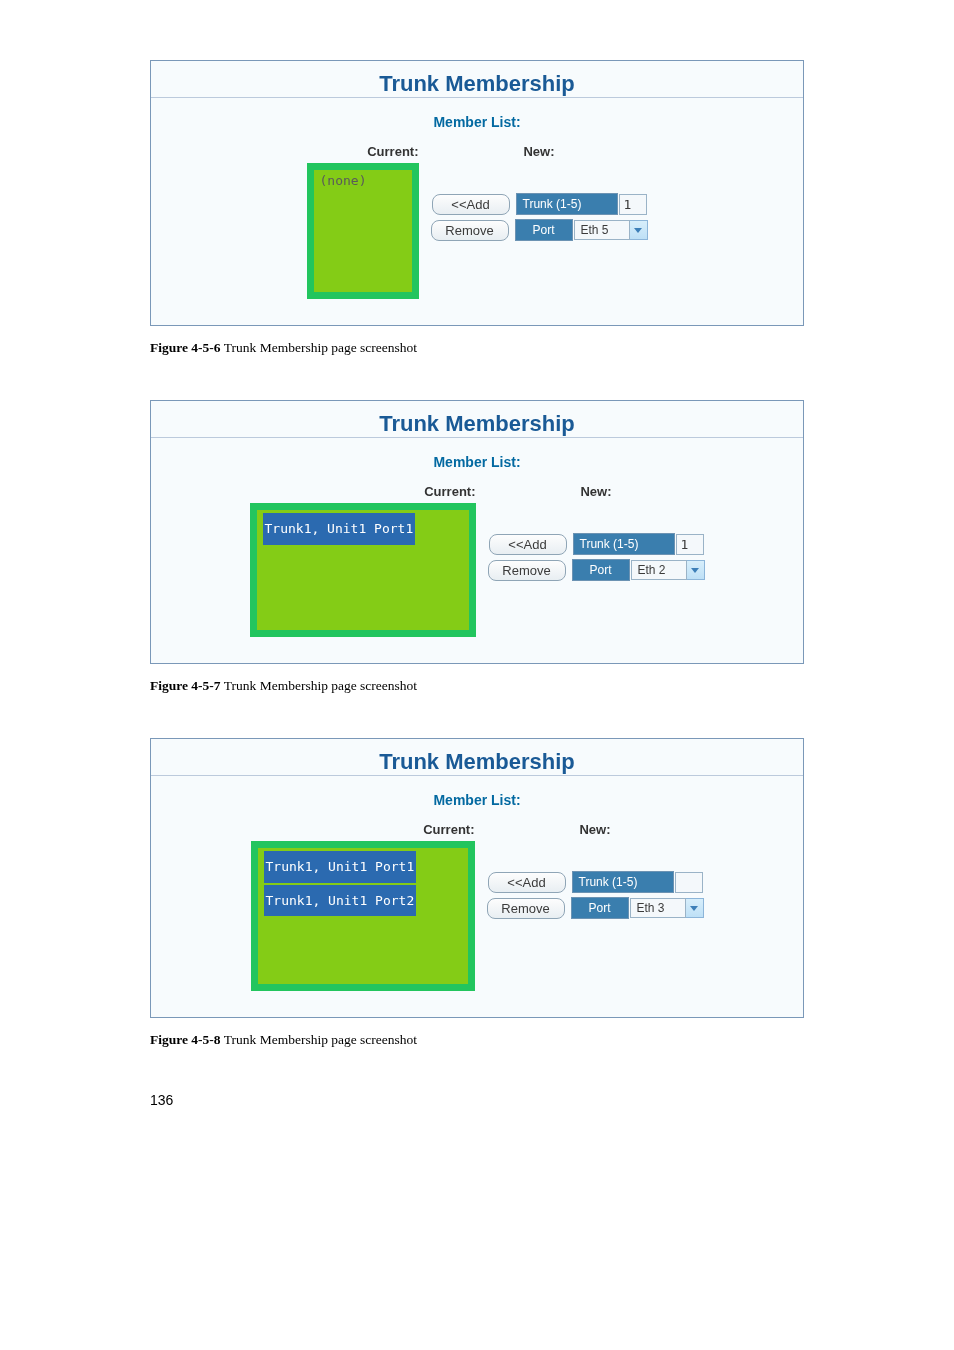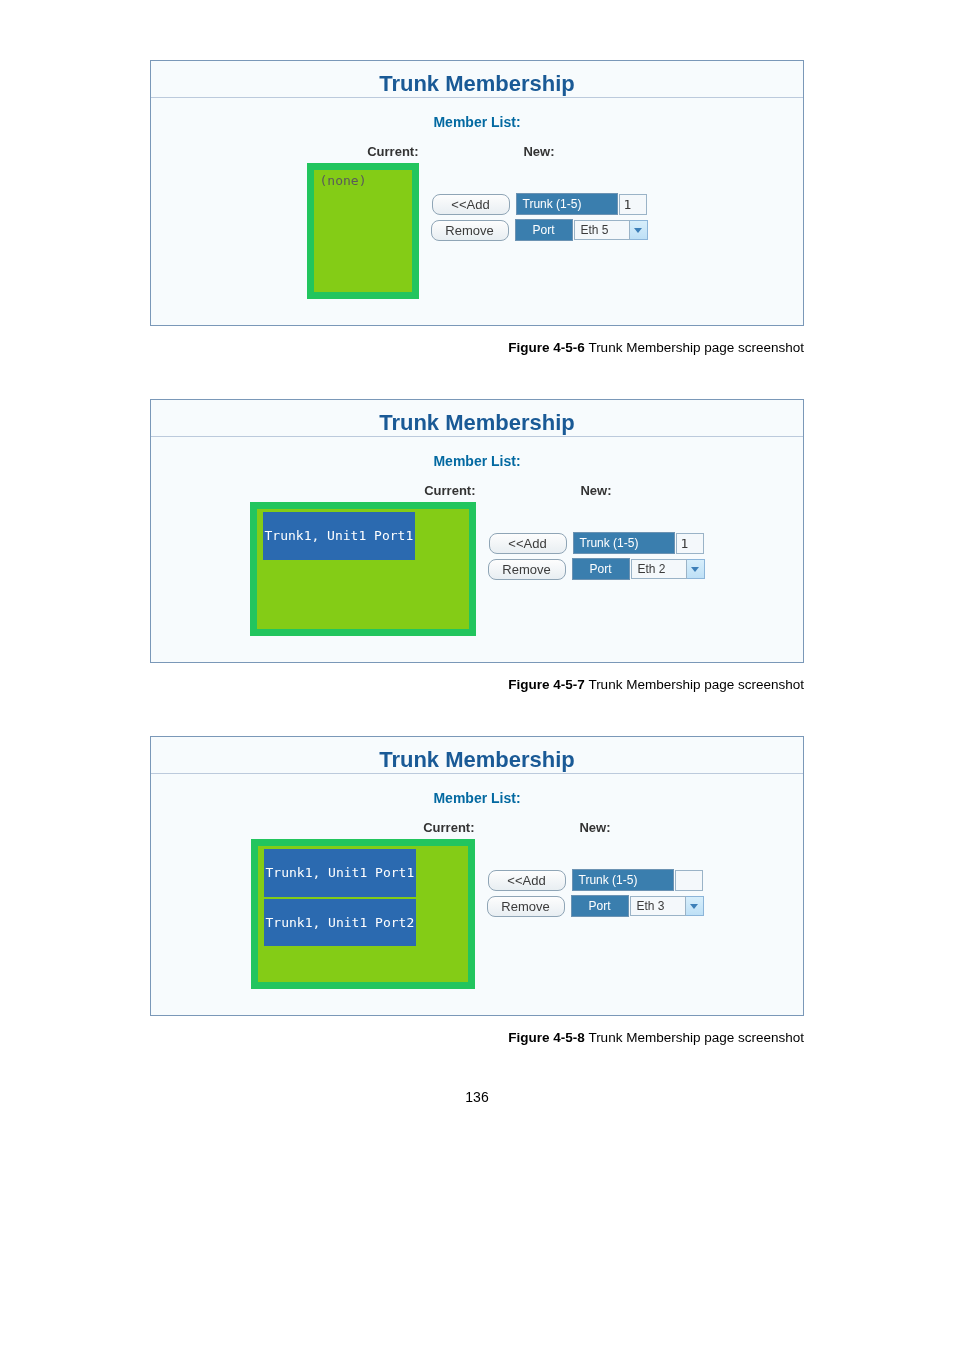--- a/index.html
+++ b/index.html
@@ -63,21 +63,21 @@
     color: #5a5a5a;
     padding: 2px 6px;
     overflow: hidden;
     white-space: pre;
     line-height: 1.35;
   }
   .listbox .item-selected {
     background: #2b6ab0;
     color: #ffffff;
     display: inline-block;
-    padding: 15px 2px;
+    padding: 7px 2px;
     margin: 1px 0;
   }
   .listbox.size-a { width: 86px;  height: 118px; }
   .listbox.size-b { width: 200px; height: 116px; }
   .listbox.size-c { width: 198px; height: 132px; }
   .col-right {
     display: flex;
     flex-direction: column;
     align-items: center;
     gap: 4px;
@@ -151,29 +151,29 @@
     align-items: center;
     justify-content: center;
   }
   .chev {
     width: 0; height: 0;
     border-left: 4px solid transparent;
     border-right: 4px solid transparent;
     border-top: 5px solid #3d7fb8;
   }
   .caption {
-    text-align: right;
-    font-family: Liberation Sans, sans-serif;
+    text-align: left;
+    font-family: Liberation Serif, serif;
     font-size: 13.5px;
     color: #000;
     margin: 8px 0 44px 0;
   }
   .caption b { font-weight: bold; }
   .pagenum {
-    text-align: center;
+    text-align: left;
     font-family: Arial, sans-serif;
     font-size: 14px;
     margin-top: 18px;
   }
 </style>
 </head>
 <body>
 
 <div class="page">
 

